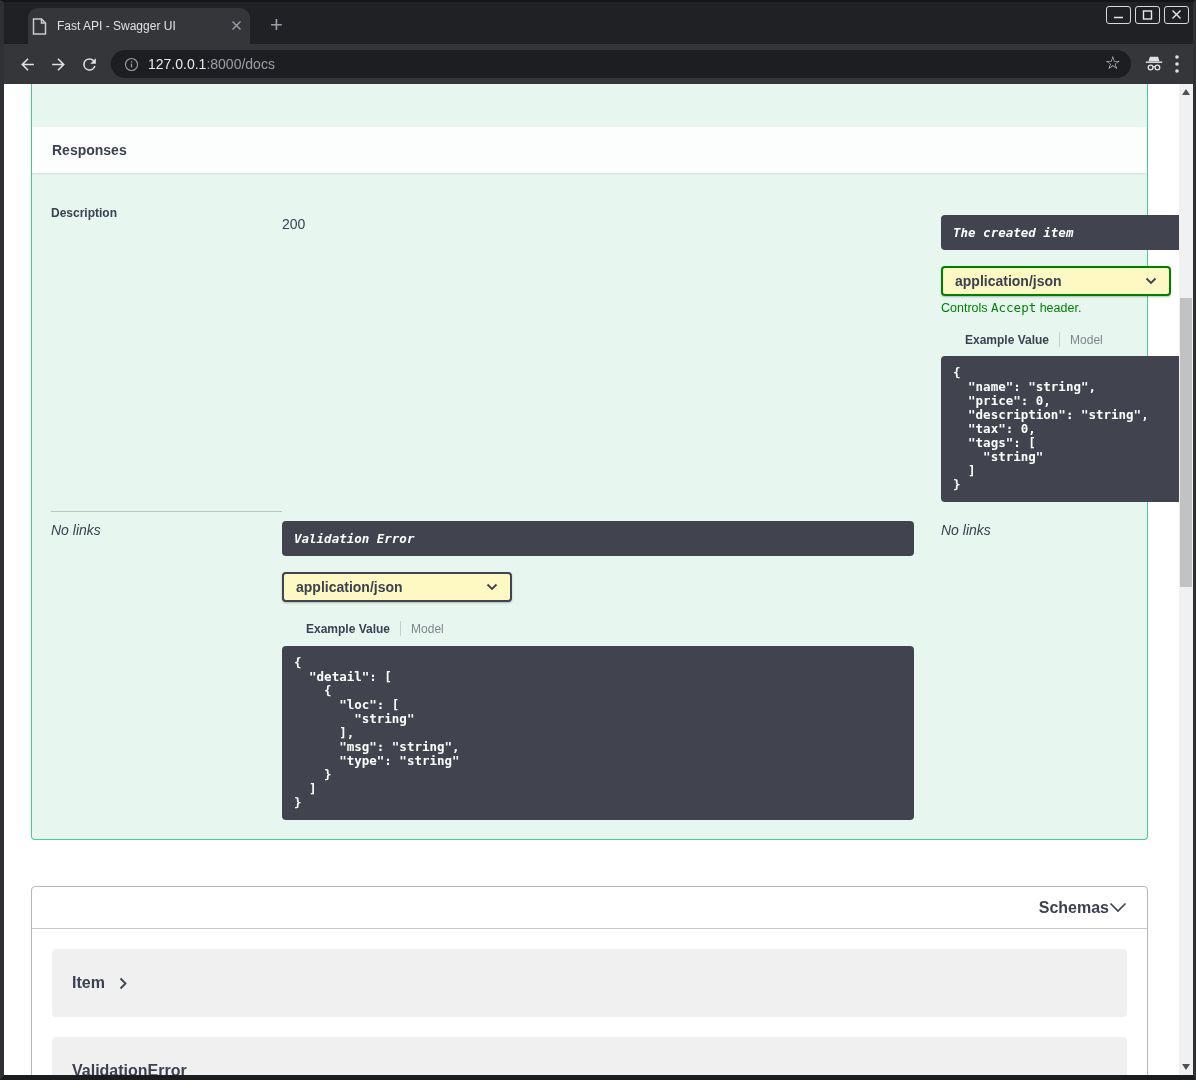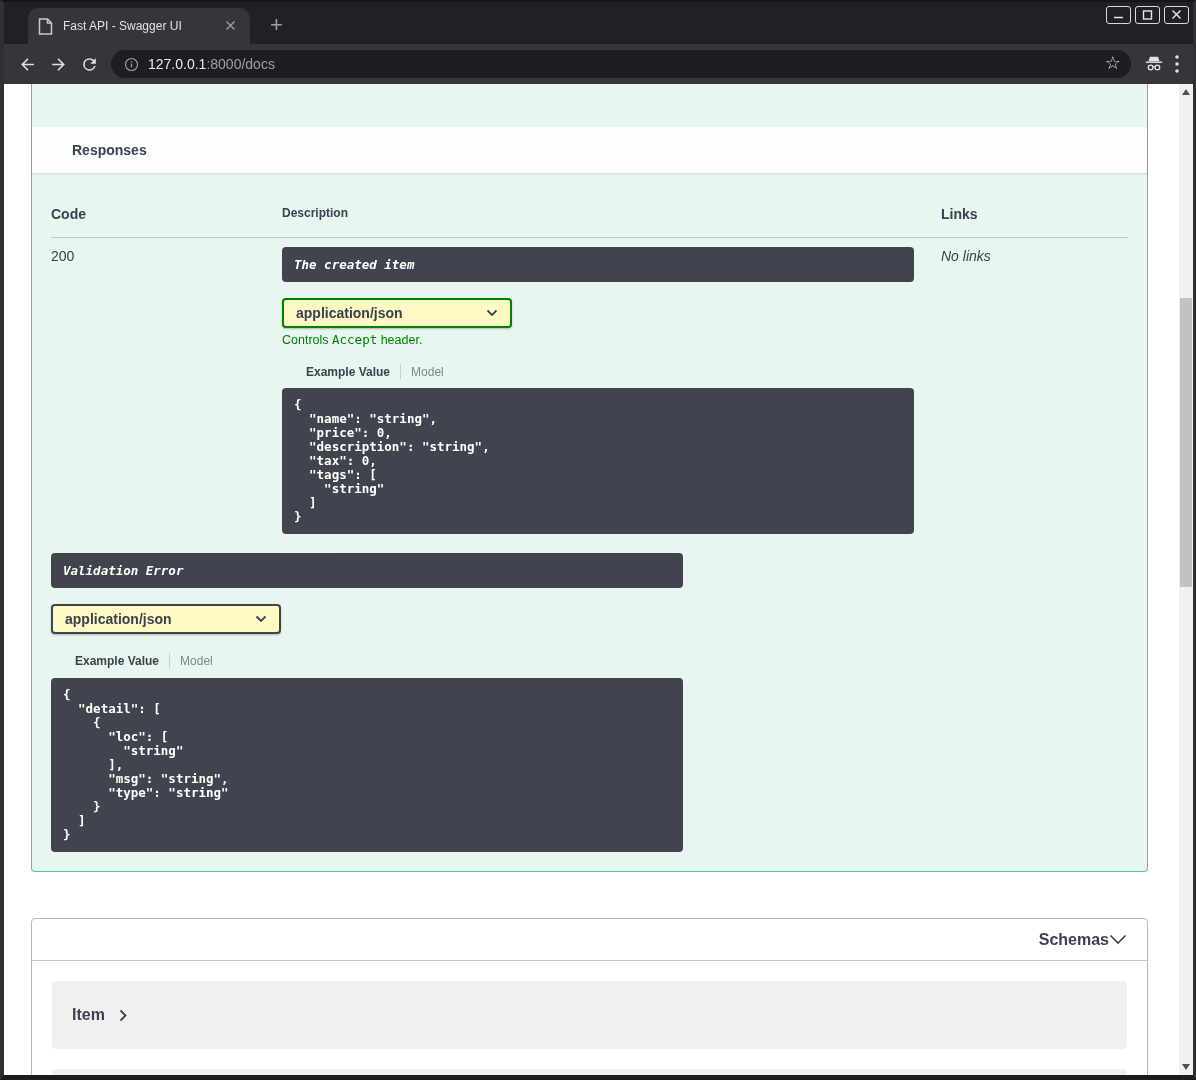--- a/index.html
+++ b/index.html
@@ -16,21 +16,21 @@
     border-bottom:5px solid #1b1c1e;
     border-top:2px solid #141517;
     background:#fff;
     overflow:hidden;
   }
   
   .titlebar { height:42px; background:#202124; position:relative; }
   .tab {
     position:absolute; left:24px; top:6px; width:222px; height:36px;
     background:#35363a; border-radius:10px 10px 0 0;
-    display:flex; align-items:center; padding:0 10px;
+    display:flex; align-items:center; padding:0 4px;
   }
   .tab-title { color:#dfe1e5; font-size:12px; margin-left:10px; white-space:nowrap; overflow:hidden; }
   .tab-close { margin-left:auto; color:#9aa0a6; font-size:13px; line-height:1; padding:2px 4px; }
   .newtab { position:absolute; left:260px; top:10px; color:#9aa0a6; font-size:22px; font-weight:400; line-height:1; padding:2px 6px; }
   .win-controls { position:absolute; right:4px; top:4px; display:flex; gap:4px; }
   .win-btn {
     width:25px; height:18px; border:1px solid #d7d9db; border-radius:3px;
     display:flex; align-items:center; justify-content:center; background:transparent;
   }
   .toolbar {
@@ -63,21 +63,21 @@
     border:1px solid #49cc90; border-top:none;
     border-radius:0 0 4px 4px;
     background:#e8f6f0;
   }
   .opblock-spacer { height:43px; }
   .section-header {
     height:46px; background:rgba(255,255,255,.85);
     box-shadow:0 1px 2px rgba(0,0,0,.1);
     display:flex; align-items:center; padding:0 20px;
   }
-  .section-title { font-size:14px; font-weight:700; color:#3b4151;margin-left:20px; }
+  .section-title { font-size:14px; font-weight:700; color:#3b4151; }
   .opblock-body { padding:33px 19px 19px 19px; }
   .r-table { display:grid; grid-template-columns:231px 1fr 187px; }
   .hdr { border-bottom:1px solid rgba(59,65,81,.25); padding-bottom:15px; color:#3b4151; font-weight:700; }
   .hdr-code, .hdr-links { font-size:14px; }
   .hdr-desc { font-size:12px; }
   .cell-code { padding-top:10px; font-size:14px; color:#3b4151; }
   .cell-desc { padding-top:9px; }
   .cell-links { padding-top:10px; font-size:14px; font-style:italic; color:#3b4151; }
   .pb10 { padding-bottom:10px; }
   .undoc-box {
@@ -220,23 +220,21 @@
   <div class="page">
 
     <div class="opblock">
       <div class="opblock-spacer"></div>
       <div class="section-header">
         <span class="section-title">Responses</span>
       </div>
       <div class="opblock-body">
         <div class="r-table">
 
-          <div class="hdr hdr-code">Code</div>
           <div class="hdr hdr-desc">Description</div>
-          <div class="hdr hdr-links">Links</div>
 
           <div class="cell-code pb10">200</div>
           <div class="cell-desc pb10">
             <div class="undoc-box">
               <span>The created item</span>
             </div>
             <div class="media-select accept">
               <span>application/json</span>
               <span style="display:flex;">
                 <svg width="12" height="8" viewBox="0 0 12 8">

